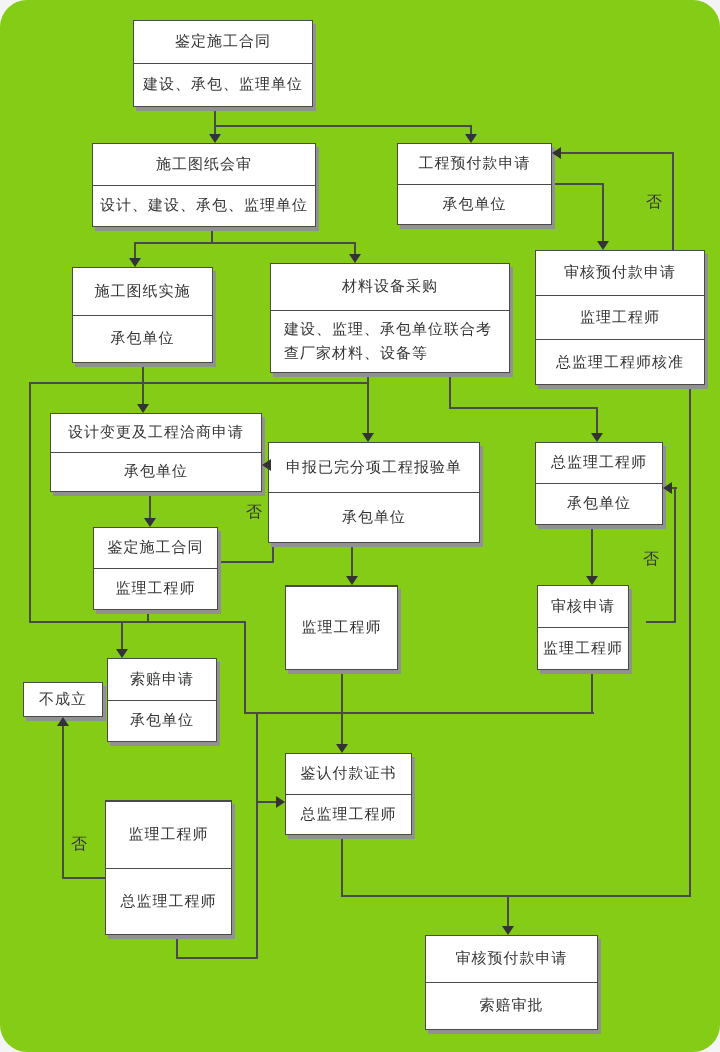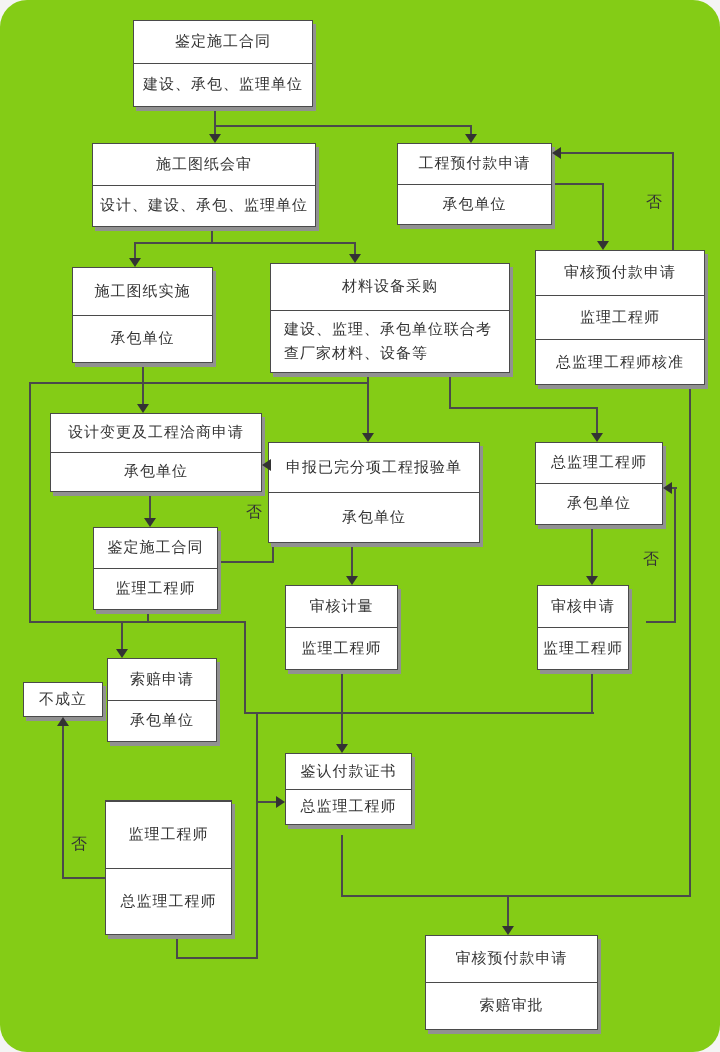--- a/index.html
+++ b/index.html
@@ -83,39 +83,38 @@
     <div class="row first">总监理工程师</div>
     <div class="row">承包单位</div>
   </div>
 
   <div class="node" style="left:93px;top:527px;width:125px;height:83px">
     <div class="row first">鉴定施工合同</div>
     <div class="row">监理工程师</div>
   </div>
 
   <div class="node" style="left:285px;top:585px;width:113px;height:85px">
-    <div class="row first">审核计量</div>
     <div class="row">监理工程师</div>
   </div>
 
   <div class="node" style="left:537px;top:585px;width:92px;height:85px">
     <div class="row first">审核申请</div>
     <div class="row">监理工程师</div>
   </div>
 
   <div class="node" style="left:23px;top:682px;width:80px;height:35px">
     <div class="row first">不成立</div>
   </div>
 
   <div class="node" style="left:107px;top:658px;width:110px;height:84px">
     <div class="row first">索赔申请</div>
     <div class="row">承包单位</div>
   </div>
 
-  <div class="node" style="left:285px;top:753px;width:127px;height:72px">
+  <div class="node" style="left:285px;top:753px;width:127px;height:82px">
     <div class="row first">鉴认付款证书</div>
     <div class="row">总监理工程师</div>
   </div>
 
   <div class="node" style="left:105px;top:800px;width:127px;height:135px">
     <div class="row">监理工程师</div>
     <div class="row">总监理工程师</div>
   </div>
 
   <div class="node" style="left:425px;top:935px;width:173px;height:95px">

